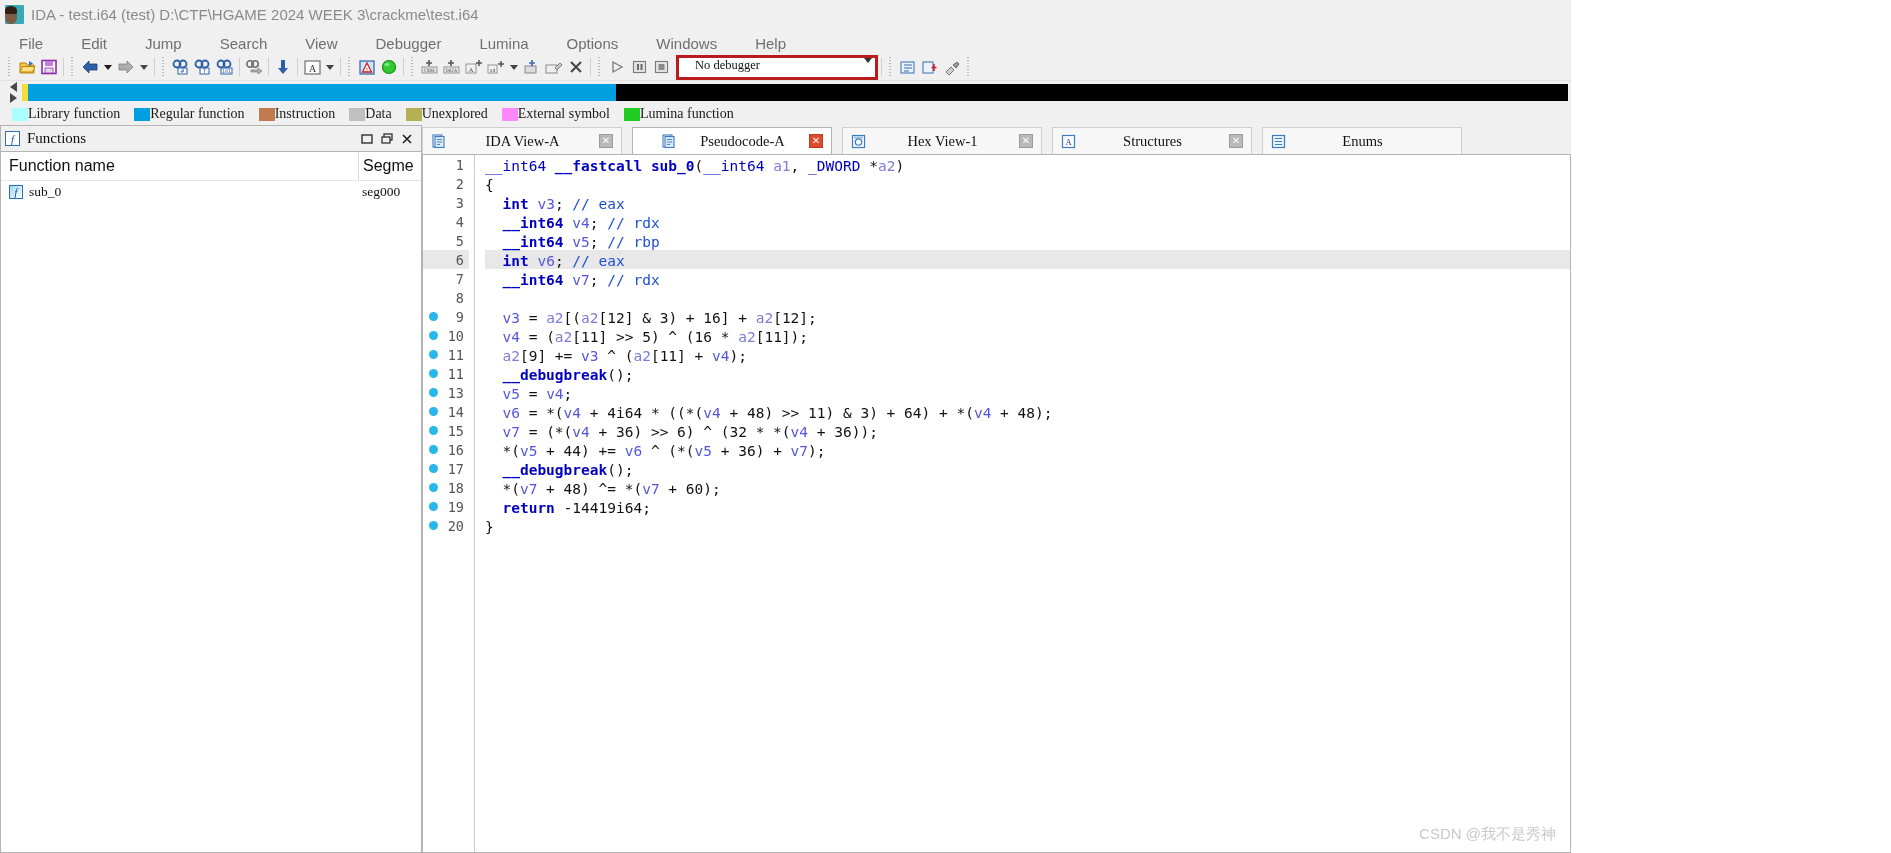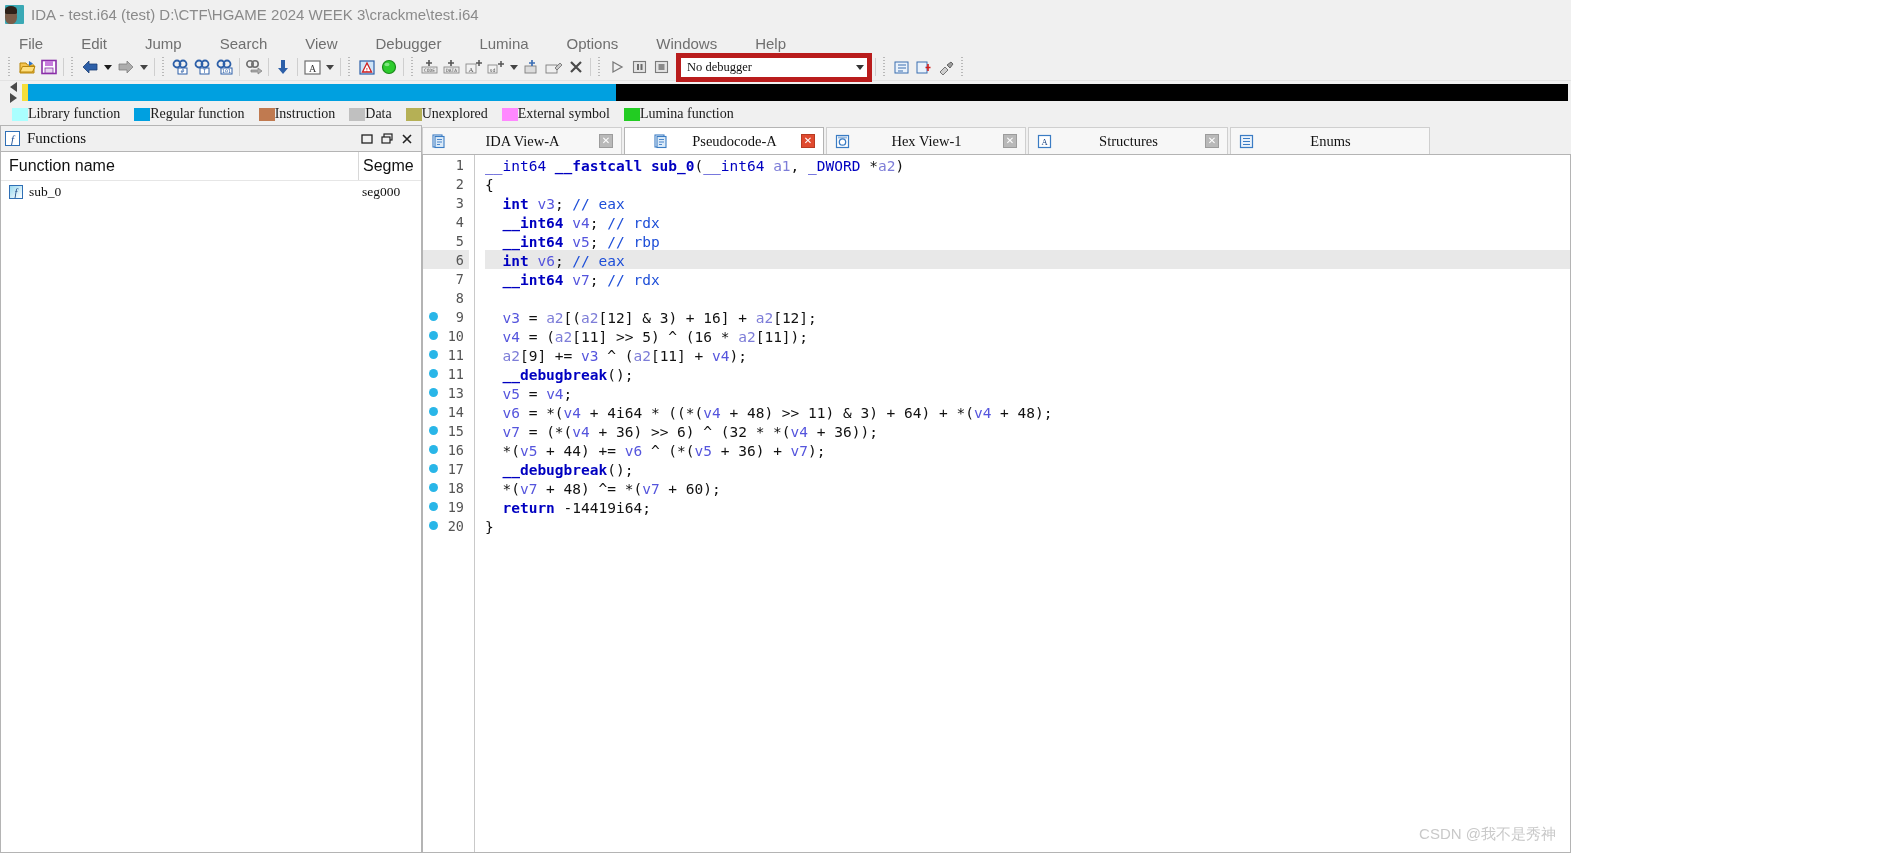--- a/index.html
+++ b/index.html
@@ -29,22 +29,22 @@
   .toolbar{height:26px;background:#f0f0f0;display:flex;align-items:center;padding-left:4px;flex:0 0 auto;border-bottom:1px solid #e3e3e3;}
   .tb-grip{width:6px;height:20px;margin:0 3px;
      background-image:repeating-linear-gradient(to bottom,#b9b9b9 0 1px,transparent 1px 3px);
      background-size:2px 100%;background-repeat:no-repeat;background-position:1px 0;}
   .tb-sep{width:1px;height:18px;background:#cfcfcf;margin:0 3px;}
   .tb-btn{width:20px;height:20px;display:flex;align-items:center;justify-content:center;position:relative;margin:0 1px;}
   .caret{width:0;height:0;border-left:4px solid transparent;border-right:4px solid transparent;border-top:5px solid #1b1b1b;margin:0 3px;}
   .caret.grey{border-top-color:#444;}
   svg{display:block;}
 
-  .dbg-combo{height:19px;width:180px;border:5px solid #b91c1c;background:#fff;display:flex;align-items:center;
-     padding-left:6px;font-size:12.5px;font-family:"Liberation Serif",serif;color:#111;margin-left:4px;position:relative;}
+  .dbg-combo{height:19px;width:180px;border:3px solid #b91c1c;background:#fff;display:flex;
+     padding-left:16px;font-size:12.5px;font-family:"Liberation Serif",serif;color:#111;margin-left:4px;position:relative;}
   .dbg-combo .arrow{position:absolute;right:3px;width:0;height:0;border-left:4px solid transparent;border-right:4px solid transparent;border-top:5px solid #333;}
 
   
   .navband-row{height:22px;background:#f0f0f0;display:flex;align-items:center;flex:0 0 auto;padding-left:4px;}
   .navband-arrows{width:18px;height:20px;display:flex;flex-direction:column;justify-content:center;align-items:center;gap:1px;}
   .tri-left{width:0;height:0;border-top:5px solid transparent;border-bottom:5px solid transparent;border-right:7px solid #4a4a4a;}
   .tri-right{width:0;height:0;border-top:5px solid transparent;border-bottom:5px solid transparent;border-left:7px solid #4a4a4a;}
   .navband{flex:1;height:17px;display:flex;margin-right:3px;border:none;}
   .nb-seg{height:100%;}
 
@@ -72,21 +72,21 @@
   .fn-row{display:flex;height:22px;align-items:center;}
   .fn-cell-name{flex:1;padding-left:8px;display:flex;align-items:center;gap:6px;font-size:13.5px;font-family:"Liberation Serif",serif;color:#111;}
   .fn-cell-seg{width:63px;padding-left:4px;font-size:13.5px;font-family:"Liberation Serif",serif;color:#111;box-sizing:border-box;}
   .fn-row-ico{width:14px;height:14px;border:1px solid #2f6fb5;background:linear-gradient(135deg,#9ad9f0,#ffffff);
      display:flex;align-items:center;justify-content:center;font-family:"Liberation Serif",serif;font-style:italic;font-size:10px;color:#14407e;box-sizing:border-box;}
 
   
   .rightside{flex:1;display:flex;flex-direction:column;min-width:0;background:#f0f0f0;}
   .tabrow{height:29px;display:flex;align-items:flex-end;background:#f0f0f0;flex:0 0 auto;}
   .tab{height:27px;min-width:200px;display:flex;align-items:center;padding:0 8px;gap:0;
-      border:1px solid #cfcfcf;border-bottom:none;background:#f7f7f7;box-sizing:border-box;margin-right:2px;position:relative;}
+      border:1px solid #cfcfcf;border-bottom:none;background:#f7f7f7;box-sizing:border-box;margin-right:10px;position:relative;}
   .tab.active{background:#ffffff;border-color:#b4b4b4;padding-left:28px;}
   .tab .ticon{width:15px;height:15px;flex:0 0 auto;}
   .tab .tlabel{flex:1;text-align:center;font-family:"Liberation Serif",serif;font-size:14.5px;color:#111;white-space:nowrap;}
   .tclose{width:14px;height:14px;flex:0 0 auto;display:flex;align-items:center;justify-content:center;
      font-size:10px;line-height:1;color:#fff;background:#b9b9b9;border:1px solid #9c9c9c;box-sizing:border-box;font-family:"Liberation Sans",sans-serif;}
   .tclose.red{background:#e04a2f;border-color:#b83b22;}
 
   .codearea{flex:1;background:#fff;border:1px solid #b4b4b4;border-top:1px solid #b4b4b4;display:flex;min-height:0;position:relative;box-sizing:border-box;overflow:hidden;}
   .gutter{width:46px;flex:0 0 auto;background:#fff;position:relative;}
   .codewrap{flex:1;position:relative;min-width:0;overflow:hidden;}

